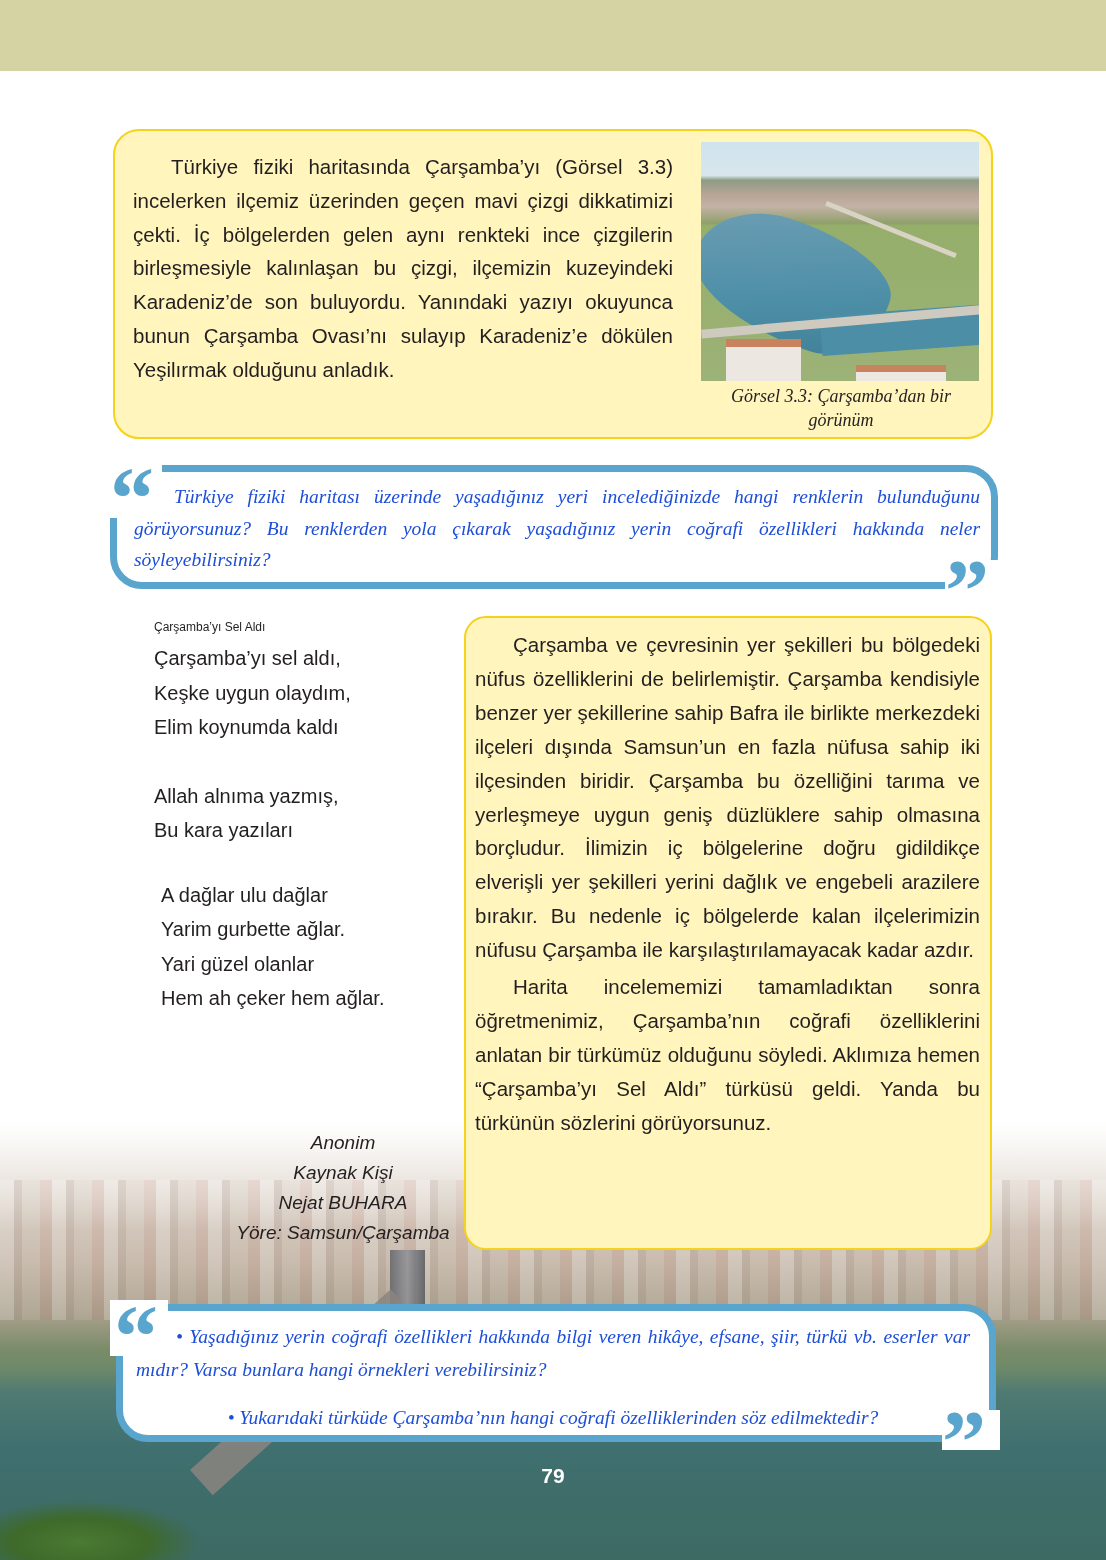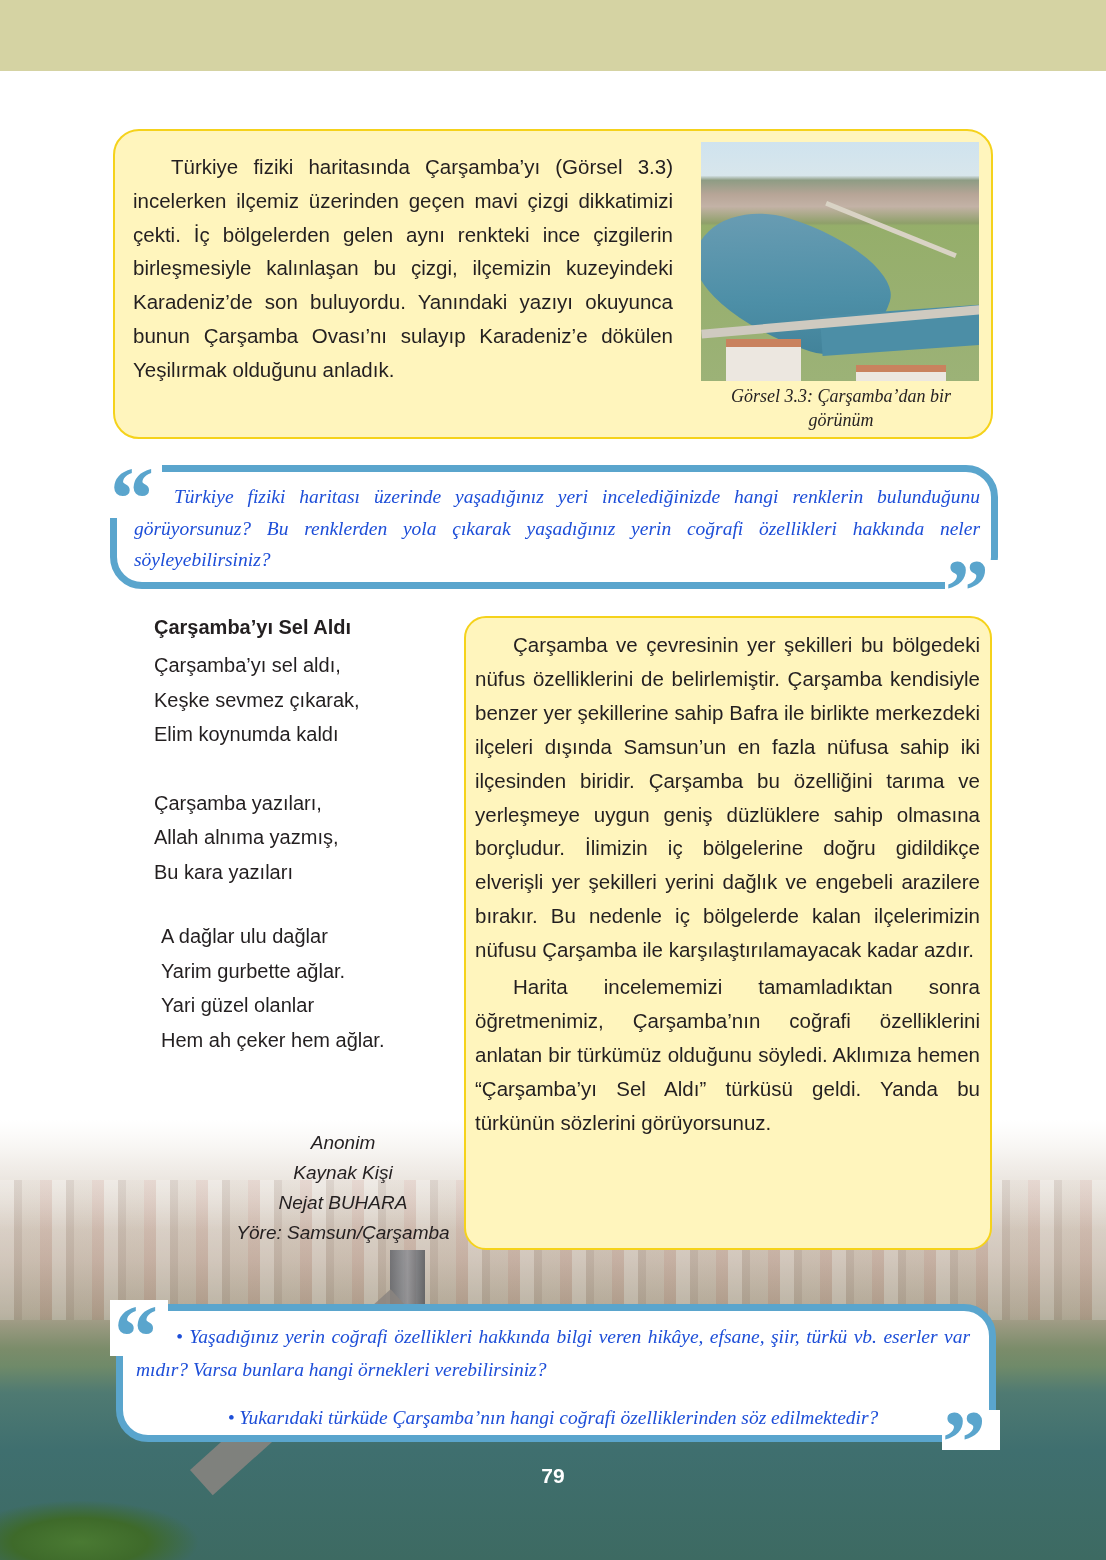--- a/index.html
+++ b/index.html
@@ -129,21 +129,21 @@
   .q1-text { left: 134px; top: 481px; width: 846px; line-height: 31.5px; text-indent: 40px; }
   .q2-text { left: 136px; top: 1320px; width: 834px; line-height: 33px; }
   .q2-text p { text-indent: 40px; }
   .q2-text p.center { text-align: center; text-indent: 0; margin-top: 15px; }
 
   
   .poem {
     position: absolute; left: 154px; top: 613px; width: 300px;
     font-size: 20px; color: #231f20;
   }
-  .poem-title { font-weight: bold; font-size: 20px; line-height: 28px; margin-bottom: 7px; }
+  .poem-title { font-weight: normal; font-size: 12px; line-height: 28px; }
   .poem .stanza { line-height: 34.5px; }
   .poem .stanza + .stanza { margin-top: 34px; }
   .poem .stanza.s3 { padding-left: 7px; margin-top: 30px; }
   .poem-credit {
     position: absolute; left: 208px; top: 1128px; width: 270px;
     font-style: italic; font-size: 19px; line-height: 30px; text-align: center;
     color: #231f20;
   }
 
   
@@ -193,25 +193,24 @@
 <div class="quote-gap-tl" style="left:104px; top:462px; width:58px; height:56px;"></div>
 <div class="quote-open" style="left:110px; top:455px;">“</div>
 <div class="quote-gap-tl" style="left:945px; top:560px; width:58px; height:40px;"></div>
 <div class="quote-close" style="left:945px; top:547px;">”</div>
 <p class="quote-text q1-text">Türkiye fiziki haritası üzerinde yaşadığınız yeri incelediğinizde hangi renklerin bulunduğunu görüyorsunuz? Bu renklerden yola çıkarak yaşadığınız yerin coğrafi özellikleri hakkında neler söyleyebilirsiniz?</p>
 
 <div class="poem">
   <div class="poem-title">Çarşamba’yı Sel Aldı</div>
   <div class="stanza">
     <div>Çarşamba’yı sel aldı,</div>
-    <div>Keşke sevmez çıkarak,</div>
+    <div>Keşke uygun olaydım,</div>
     <div>Elim koynumda kaldı</div>
   </div>
   <div class="stanza">
-    <div>Çarşamba yazıları,</div>
     <div>Allah alnıma yazmış,</div>
     <div>Bu kara yazıları</div>
   </div>
   <div class="stanza s3">
     <div>A dağlar ulu dağlar</div>
     <div>Yarim gurbette ağlar.</div>
     <div>Yari güzel olanlar</div>
     <div>Hem ah çeker hem ağlar.</div>
   </div>
 </div>

